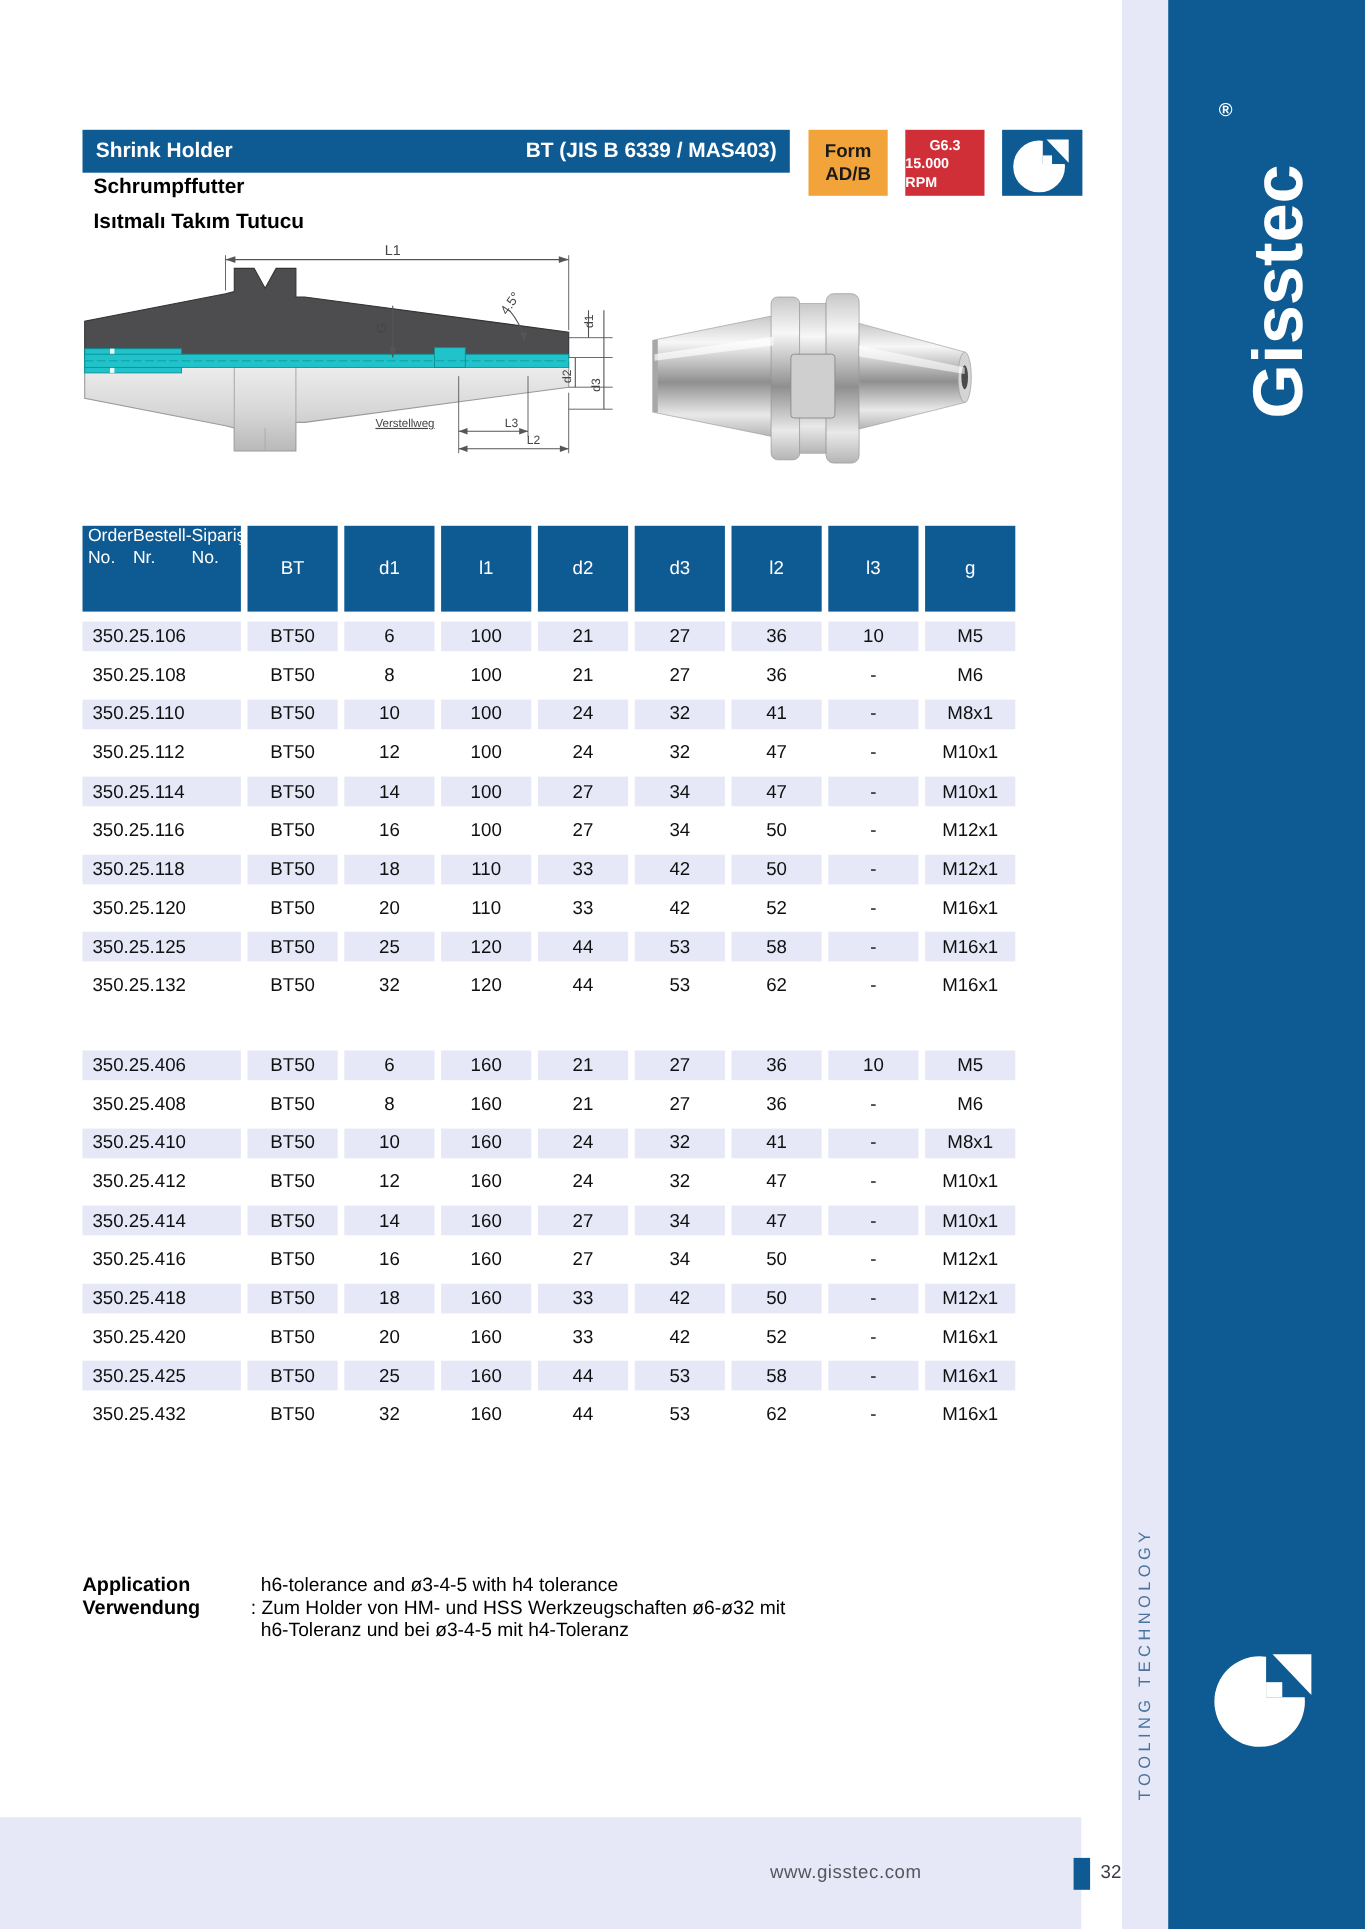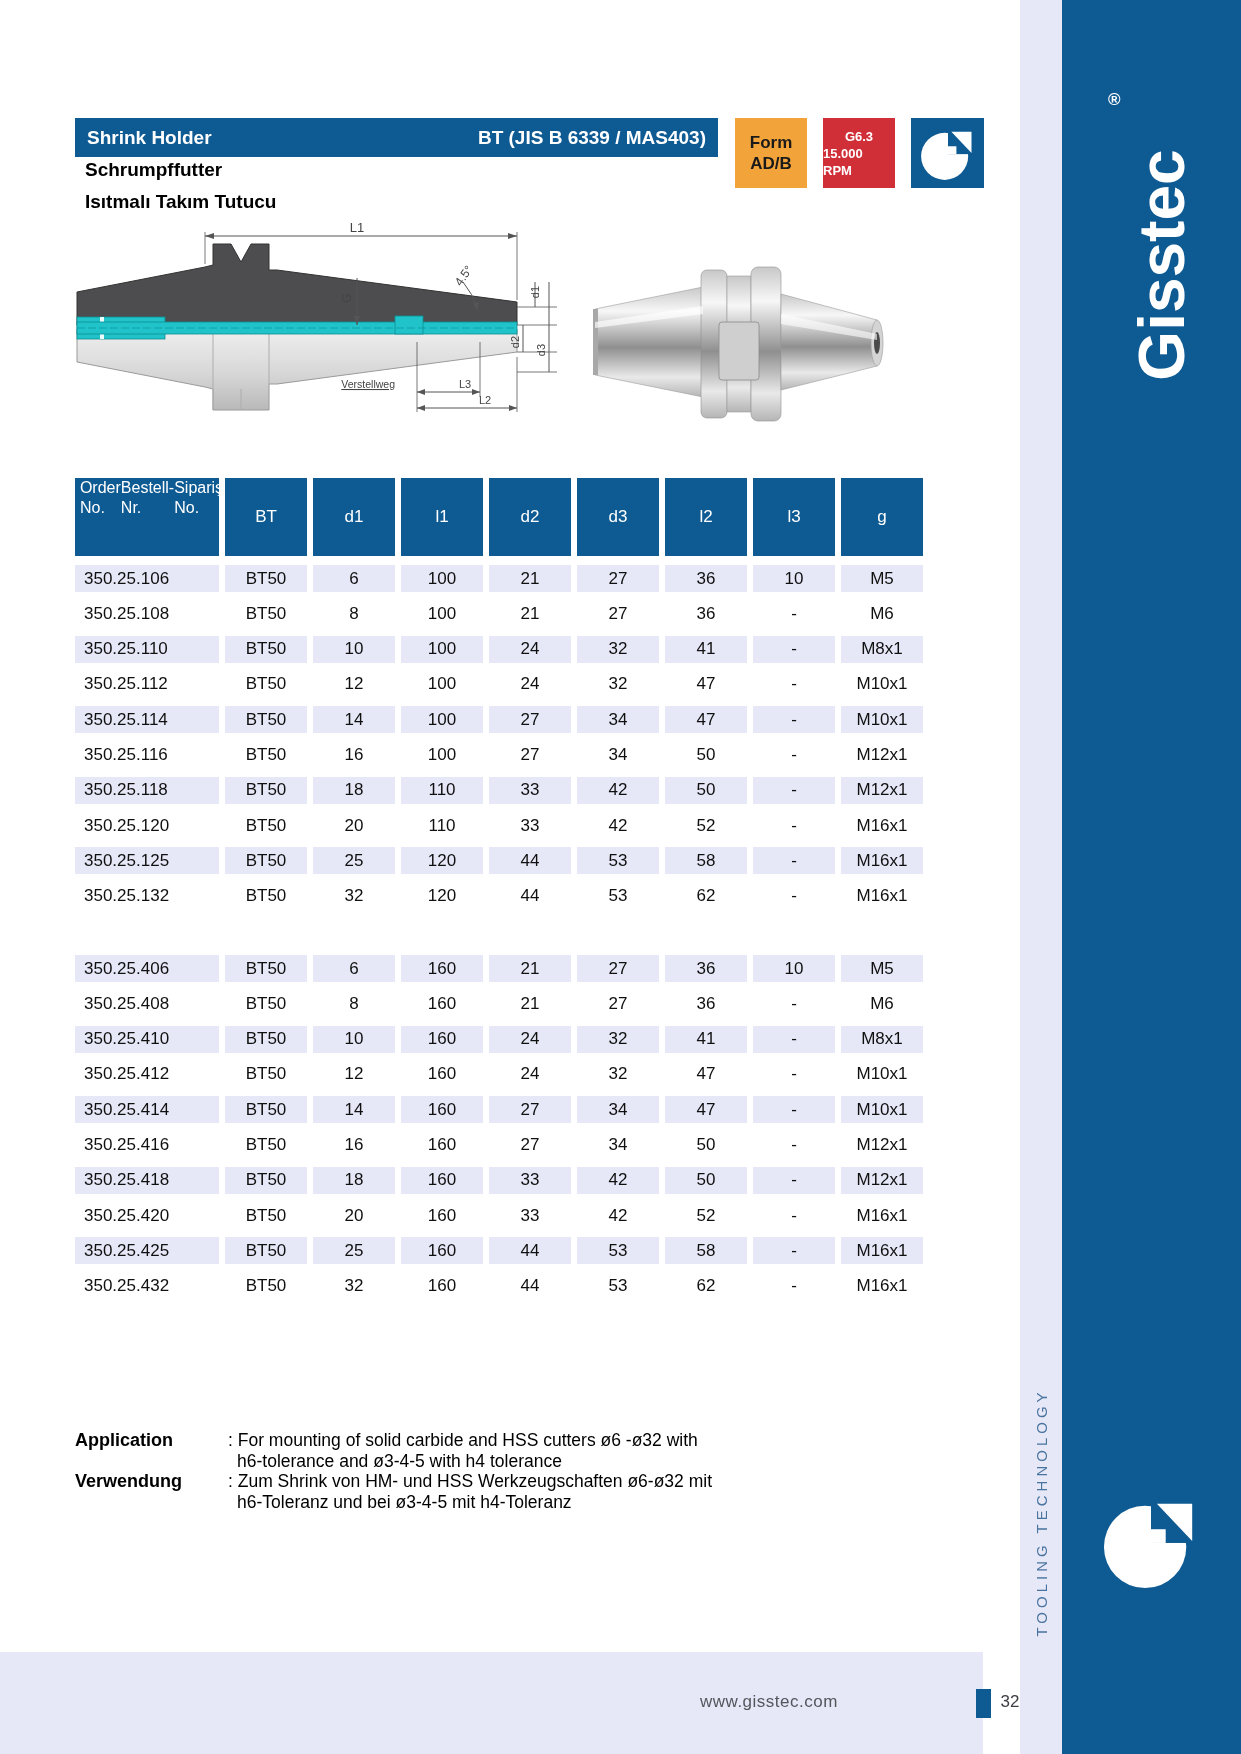--- a/index.html
+++ b/index.html
@@ -15,21 +15,21 @@
   .brand-reg{left:1108px;top:90px;color:#fff;font-size:17px;font-weight:bold;}
   .tooling-wrap{left:1020px;top:1322px;width:42px;height:380px;display:flex;align-items:center;justify-content:center;}
   .tooling-text{transform:rotate(-90deg);white-space:nowrap;color:#4a74a0;font-size:15px;letter-spacing:4px;}
 
   
   .title-bar{left:75px;top:118px;width:643px;height:39px;background:#0e5a93;color:#fff;
              display:flex;align-items:center;justify-content:space-between;padding:0 12px;box-sizing:border-box;}
   .title-bar .t{font-size:19px;font-weight:bold;}
   .subtitle-de{left:85px;top:159px;font-size:19px;font-weight:bold;color:#000;}
   .subtitle-tr{left:85px;top:191px;font-size:19px;font-weight:bold;color:#000;}
-  .badge{width:72px;height:70px;top:118px;display:flex;flex-direction:column;align-items:center;justify-content:center;box-sizing:border-box;}
+  .badge{width:72px;height:60px;top:118px;display:flex;flex-direction:column;align-items:center;justify-content:center;box-sizing:border-box;}
   .badge-form{left:735px;background:#f2a43a;color:#1a1a1a;font-weight:bold;font-size:17px;line-height:21px;}
   .badge-rpm{left:823px;background:#d02f38;color:#fff;font-weight:bold;font-size:13px;line-height:17px;}
   .badge-logo{left:911px;width:73px;background:#0e5a93;}
 
   
   .thead{left:75px;top:478px;width:848px;height:78px;display:grid;
          grid-template-columns:144px repeat(8,82px);column-gap:6px;}
   .thead .hc{background:#0e5a93;color:#fff;display:flex;align-items:center;justify-content:center;font-size:17px;}
   .thead .hc.first{flex-direction:row;align-items:flex-start;justify-content:center;padding-left:9px;font-size:16px;line-height:20px;}
   .tgroup{left:75px;width:848px;}
@@ -416,28 +416,27 @@
       <div class="cell">62</div>
       <div class="cell">-</div>
       <div class="cell">M16x1</div>
     </div>
   </div>
 
 <div class="abs app-block">
   <div class="app-entry">
     <div class="app-label">Application</div>
     <div class="app-text">
-      <div>: For mounting of solid carbide and HSS cutters ø6 -ø32 with</div>
       <div class="app-line2">h6-tolerance and ø3-4-5 with h4 tolerance</div>
     </div>
   </div>
   <div class="app-entry">
     <div class="app-label">Verwendung</div>
     <div class="app-text">
-      <div>: Zum Shrink von HM- und HSS Werkzeugschaften ø6-ø32 mit</div>
+      <div>: Zum Holder von HM- und HSS Werkzeugschaften ø6-ø32 mit</div>
       <div class="app-line2">h6-Toleranz und bei ø3-4-5 mit h4-Toleranz</div>
     </div>
   </div>
 </div>
 
 <div class="abs footer-bar"></div>
 <div class="abs site">www.gisstec.com</div>
 <div class="abs page-sq"></div>
 <div class="abs page-num">32</div>
 

